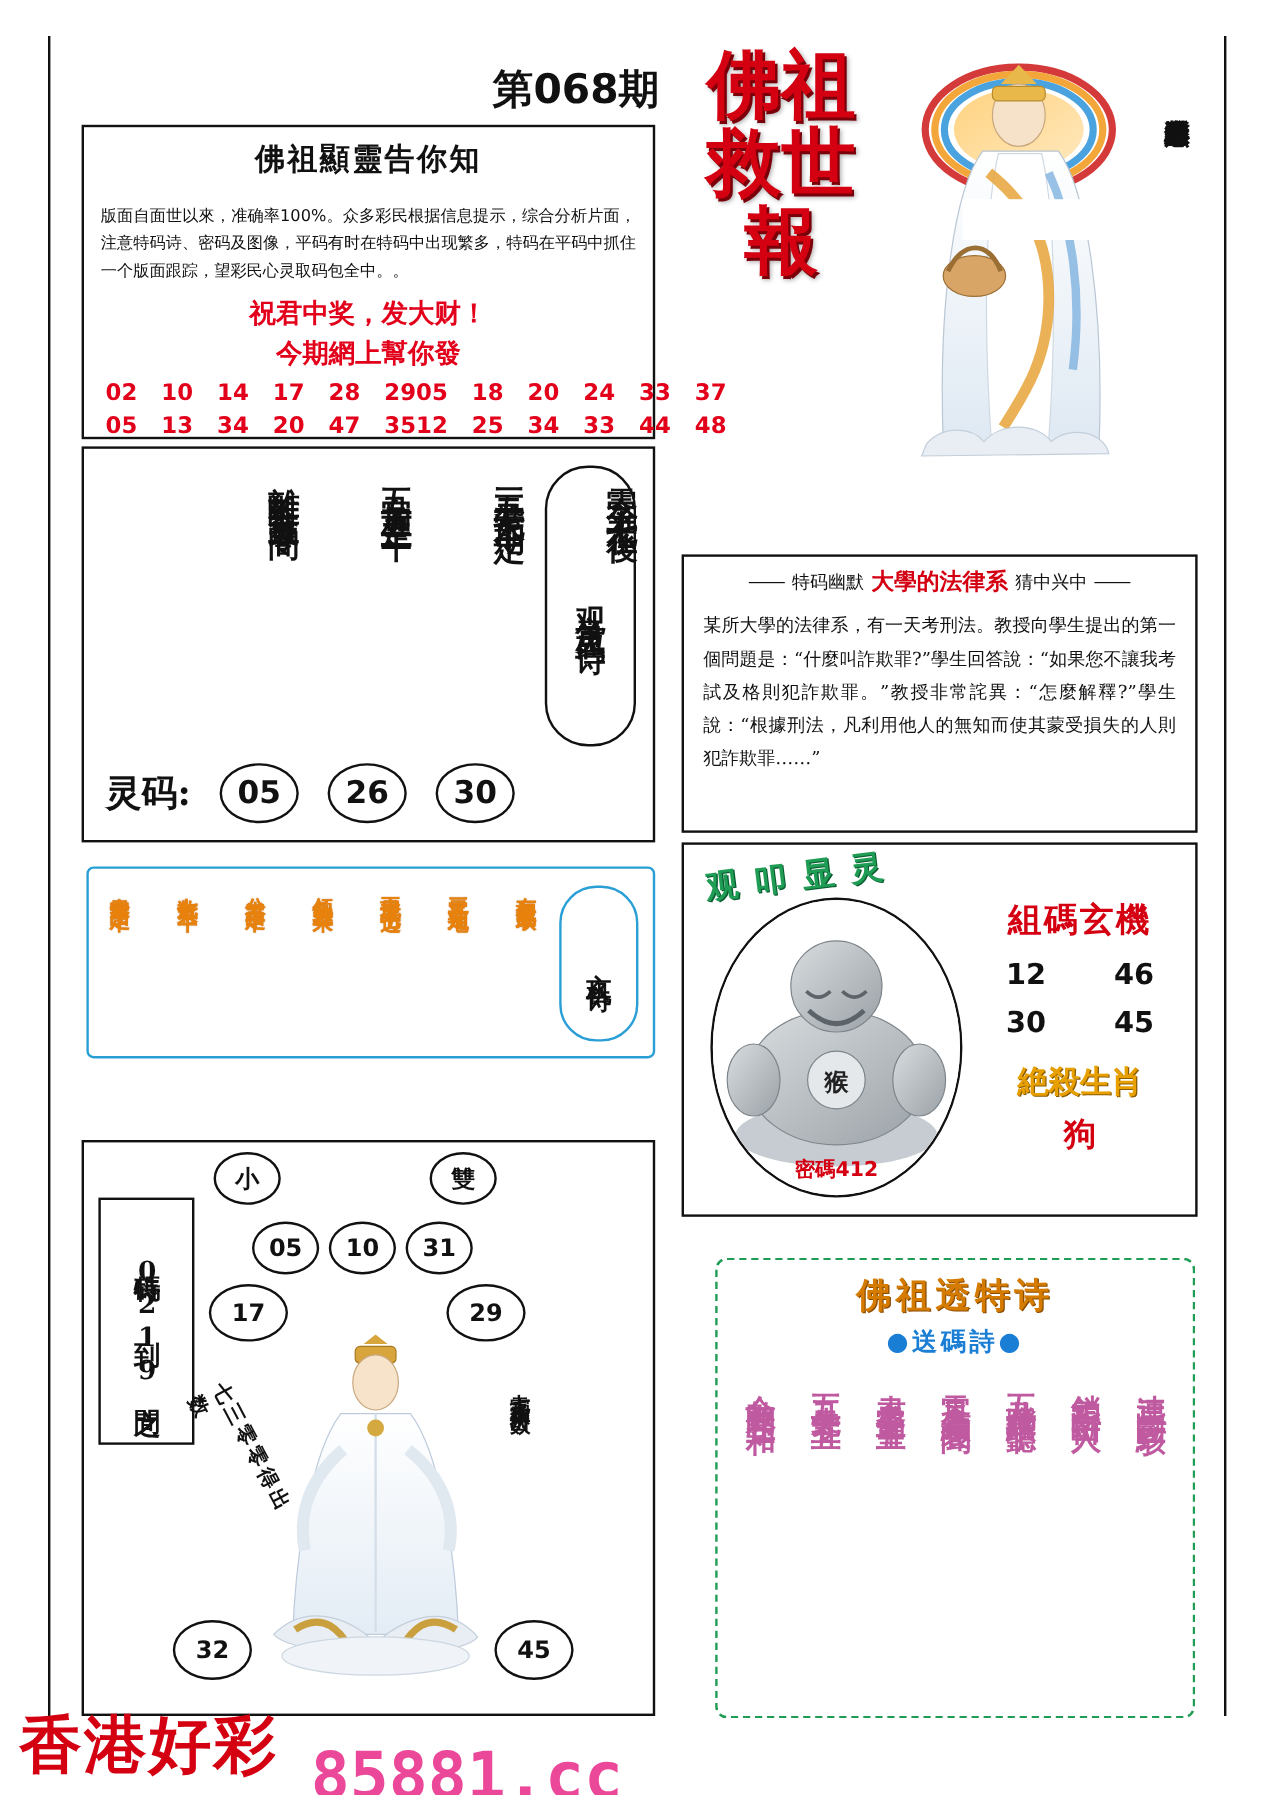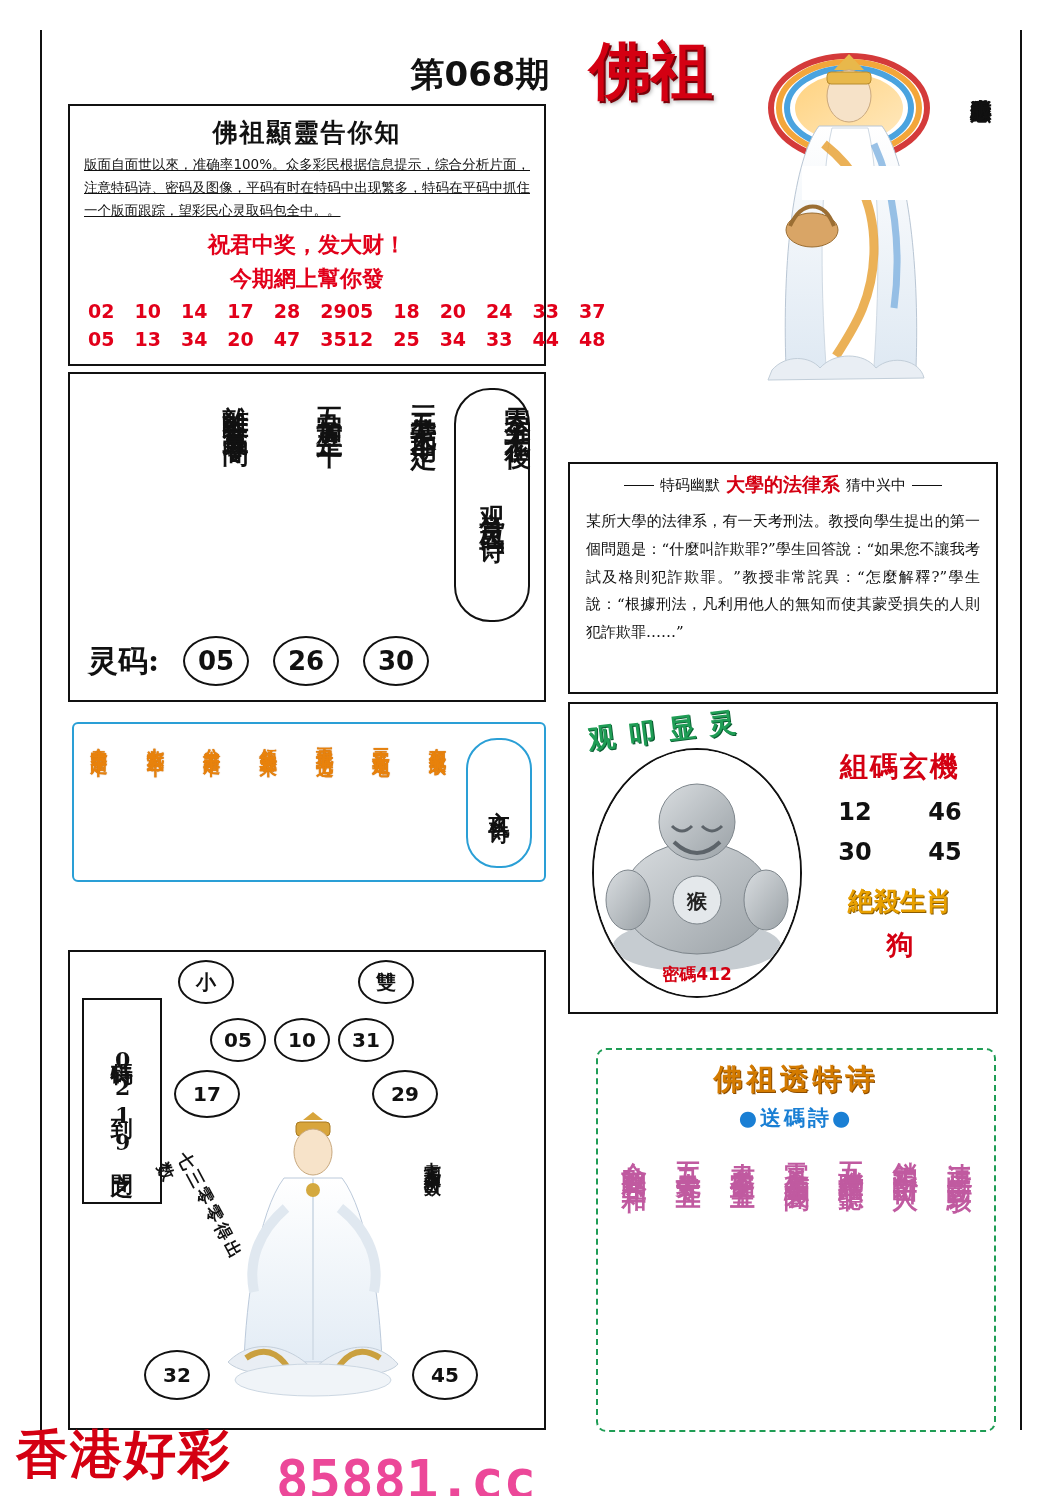--- a/index.html
+++ b/index.html
@@ -25,21 +25,21 @@
   
   #info-panel{
     left:68px;top:104px;width:478px;height:262px;
     border:2px solid #111;background:#fff;
   }
   #info-title{
     margin-top:10px;text-align:center;font-size:25px;font-weight:bold;color:#111;
     letter-spacing:2px;
   }
   #info-body{
-    margin:4px 14px 0 14px;font-size:13.5px;line-height:1.7;color:#111;text-align:justify;text-decoration:underline;
+    margin:20px 14px 0 14px;font-size:13.5px;line-height:1.7;color:#111;text-align:justify;
   }
   #info-slogan1{
     margin-top:8px;text-align:center;font-size:22px;font-weight:bold;color:#e2001a;
   }
   #info-slogan2{
     margin-top:4px;text-align:center;font-size:22px;font-weight:bold;color:#e2001a;
   }
   .numrow{
     display:flex;justify-content:space-between;
     margin:6px 18px 0 18px;font-size:19px;color:#e2001a;font-weight:bold;
@@ -232,21 +232,21 @@
   }
   .tcol{
     writing-mode:vertical-rl;text-orientation:upright;
     font-size:25px;line-height:1.38;letter-spacing:5px;font-weight:bold;color:#c05aa0;
     font-family:"DejaVu Serif","Liberation Serif",serif;
   }
 
   
   #footer{
     position:absolute;left:16px;bottom:6px;width:1030px;height:70px;
-    display:flex;align-items:center;gap:44px;
+    display:flex;align-items:center;gap:27px;
   }
   #footer-left{font-size:52px;font-weight:bold;color:#d40012;letter-spacing:2px;
     font-family:"DejaVu Serif","Liberation Serif",serif;}
   #footer-right{font-size:54px;font-weight:bold;color:#ec4899;
     font-family:"DejaVu Sans Mono","Liberation Mono",monospace;margin-top:48px;}
 
   
   .edge{position:absolute;background:#111;}
 </style>
 </head>
@@ -300,20 +300,21 @@
         <span>33</span>
         <span>44</span>
         <span>48</span>
       </div>
     </div>
   </div>
 
   <div class="box" id="masthead">
     <div id="masthead-title">
       <div>佛祖</div>
+      <div>救世報</div>
     </div>
 
     <svg id="buddha-art" viewBox="0 0 250 400">
       <defs>
         <linearGradient id="halo" x1="0" y1="0" x2="1" y2="1">
           <stop offset="0%" stop-color="#ffd27f"></stop>
             <stop offset="100%" stop-color="#ffe9bf"></stop>
         </linearGradient>
         <linearGradient id="robe" x1="0" y1="0" x2="0" y2="1">
           <stop offset="0%" stop-color="#ffffff"></stop>

